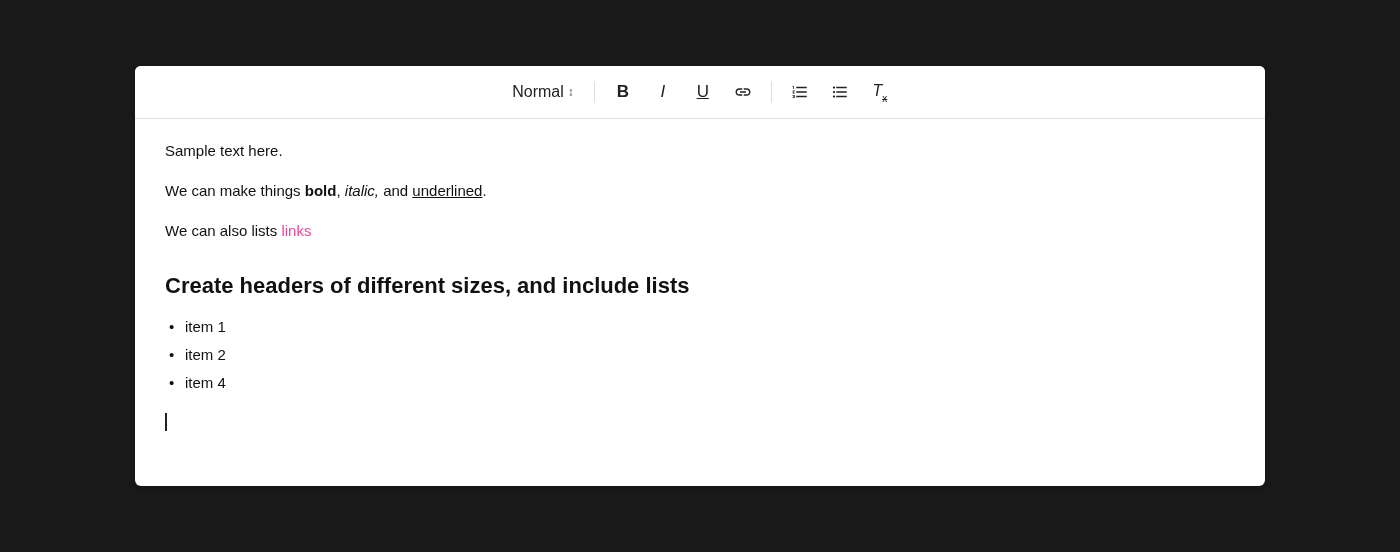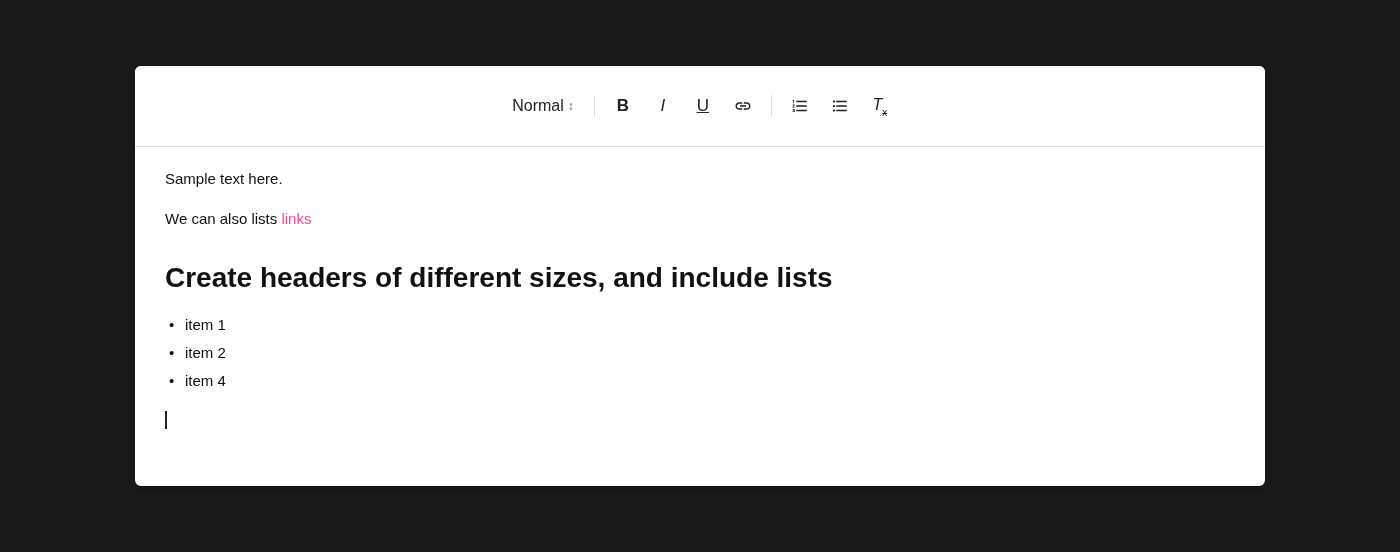--- a/index.html
+++ b/index.html
@@ -23,21 +23,21 @@
       overflow: hidden;
       display: flex;
       flex-direction: column;
     }
 
     .toolbar {
       display: flex;
       align-items: center;
       justify-content: center;
       gap: 8px;
-      padding: 24px 20px;
+      padding: 10px 20px;
       border-bottom: 1px solid #e0e0e0;
       background: #fff;
     }
 
     .toolbar-select {
       display: flex;
       align-items: center;
       gap: 4px;
       padding: 4px 8px;
       border: none;
@@ -94,21 +94,21 @@
       font-size: 15px;
       line-height: 1.6;
       color: #111;
     }
 
     .editor-paragraph {
       margin-bottom: 16px;
     }
 
     .editor-heading {
-      font-size: 28px;
+      font-size: 22px;
       font-weight: 700;
       margin-bottom: 12px;
       margin-top: 25px;
     }
 
     .editor-list {
       list-style: none;
       margin-left: 20px;
       margin-bottom: 16px;
     }
@@ -223,20 +223,23 @@
     </button>
 
   </div>
 
   <div class="editor-content">
 
     <p class="editor-paragraph">
       <span>Sample text here.</span>
     </p>
 
+    <p class="editor-paragraph">
+      <span>We can make things </span><strong>bold</strong><span>, </span><em>italic,</em><span> and </span><u>underlined</u><span>.</span>
+    </p>
 
     <p class="editor-paragraph">
       <span>We can also lists </span><a href="#" class="text-link">links</a>
     </p>
 
     <h2 class="editor-heading">Create headers of different sizes, and include lists</h2>
 
     <ul class="editor-list">
       <li>
         <span>item 1</span>

